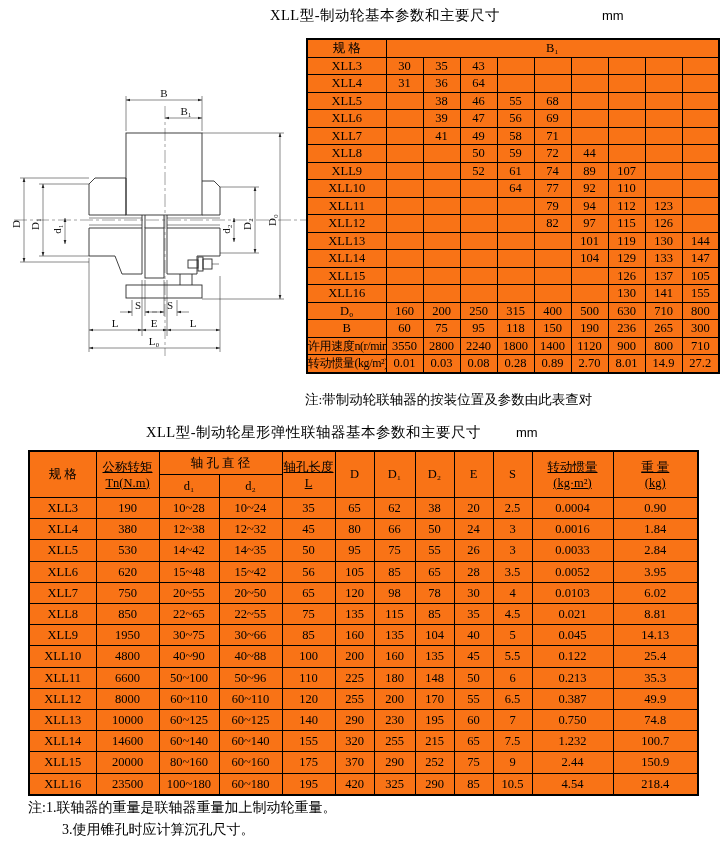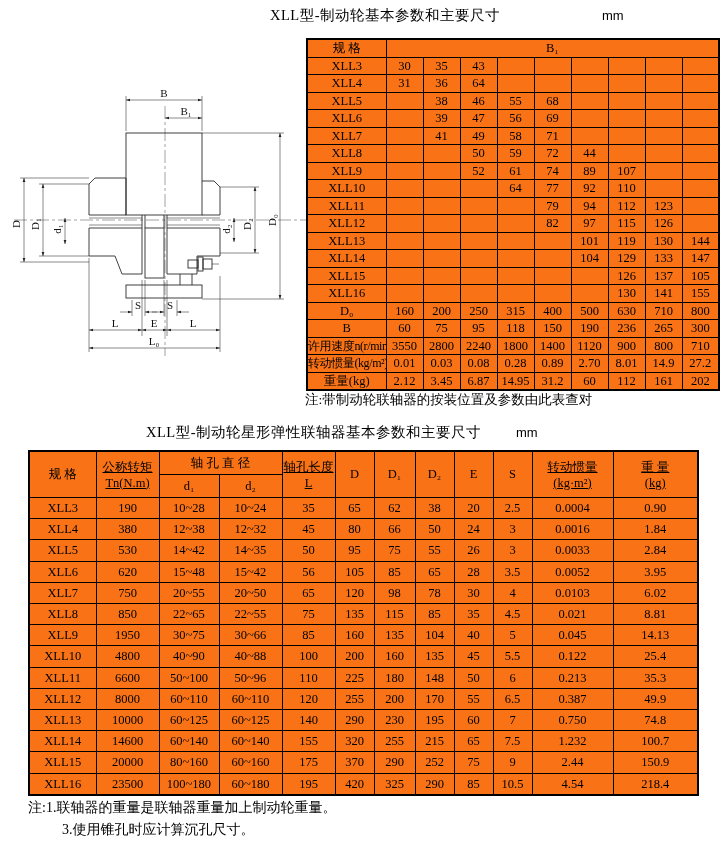--- a/index.html
+++ b/index.html
@@ -347,32 +347,20 @@
           <td class="lbl sm">转动惯量(kg/m²)</td>
           <td>0.01</td>
           <td>0.03</td>
           <td>0.08</td>
           <td>0.28</td>
           <td>0.89</td>
           <td>2.70</td>
           <td>8.01</td>
           <td>14.9</td>
           <td>27.2</td>
-        </tr>
-        <tr>
-          <td class="lbl">重量(kg)</td>
-          <td>2.12</td>
-          <td>3.45</td>
-          <td>6.87</td>
-          <td>14.95</td>
-          <td>31.2</td>
-          <td>60</td>
-          <td>112</td>
-          <td>161</td>
-          <td>202</td>
         </tr>
       </tbody>
   </table>
 
   <div class="abs title" style="left:146px;top:423px;">XLL型-制动轮星形弹性联轴器基本参数和主要尺寸</div>
 
   <div class="abs note1" style="left:305px;top:391px;">注:带制动轮联轴器的按装位置及参数由此表查对</div>
   <div class="abs unit" style="left:516px;top:425px;">mm</div>
 
   <table class="tbl t2">

